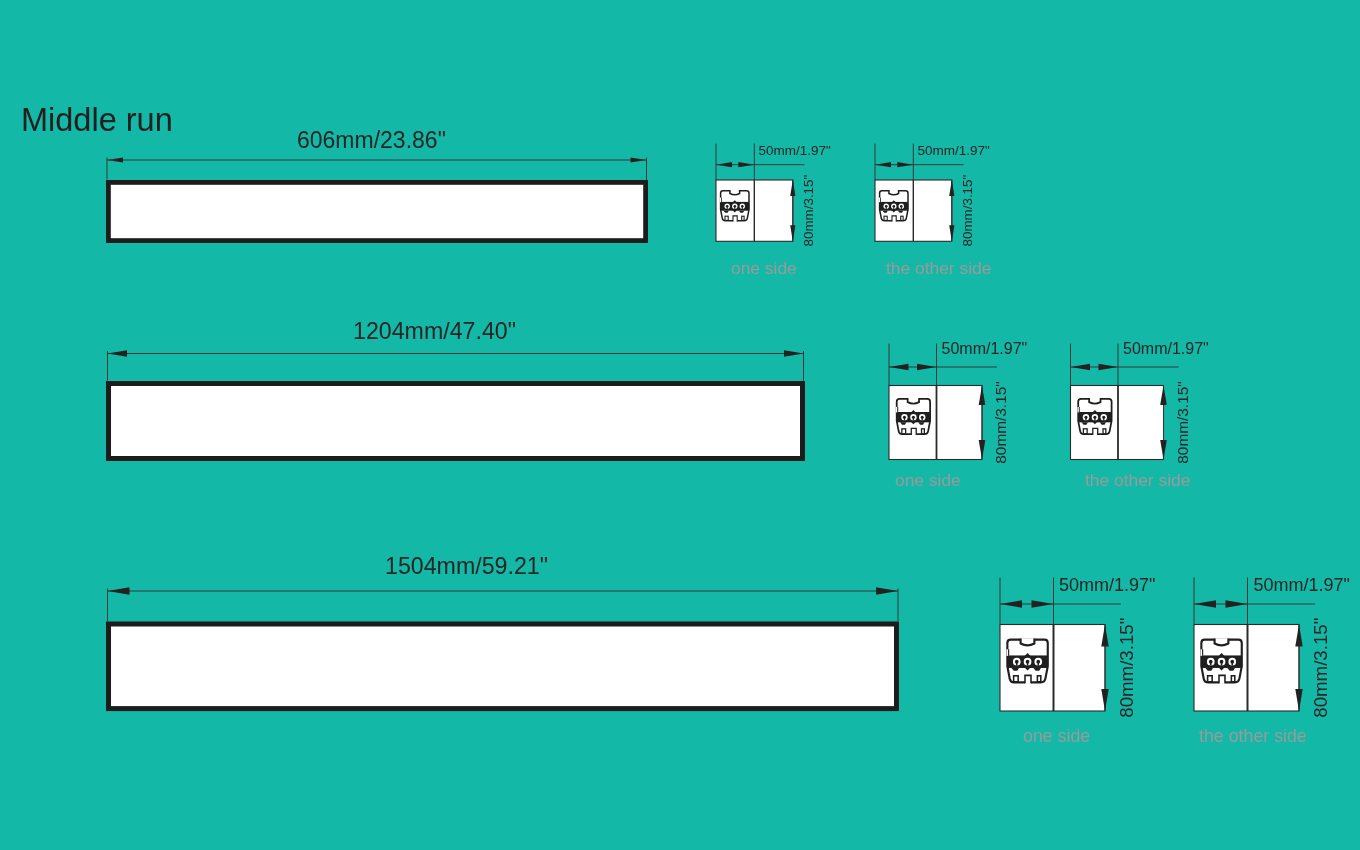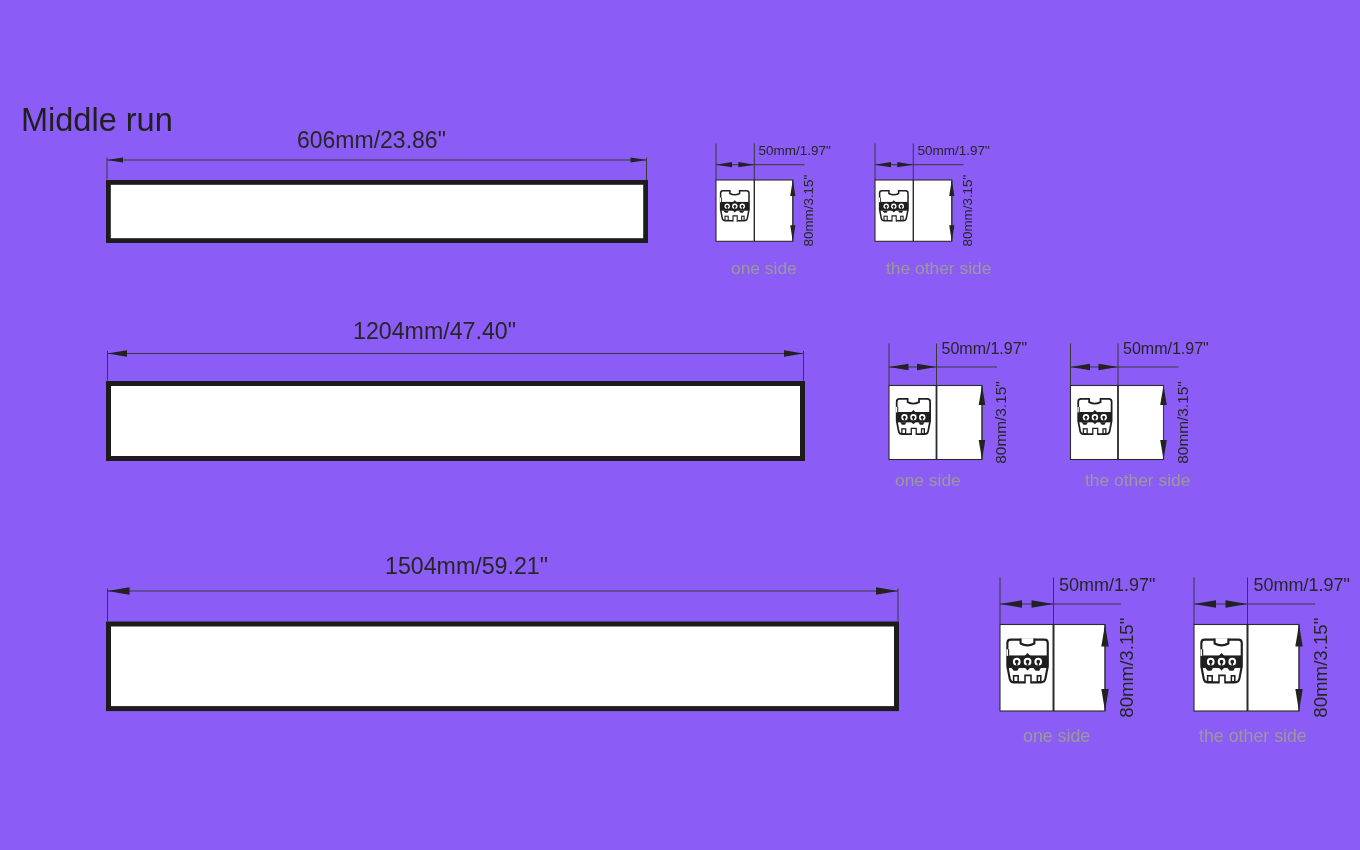--- a/index.html
+++ b/index.html
@@ -1,16 +1,16 @@
 <!DOCTYPE html>
 <html><head>
 <meta charset="utf-8">
 <style>
 html,body{margin:0;padding:0;background:#ffffff;}
-#page{position:relative;width:1360px;height:850px;background:#8b5cf6;overflow:hidden;font-family:"Liberation Sans",sans-serif;}
+#page{position:relative;width:1360px;height:850px;background:#14b8a6;overflow:hidden;font-family:"Liberation Sans",sans-serif;}
 text{font-family:"Liberation Sans",sans-serif;}
 </style>
 </head>
 <body>
 <div id="page">
 <svg width="1360" height="850" viewBox="0 0 1360 850">
 <defs>
 <path id="ah1" d="M0,0 L-16,2.6 L-16,-2.6 Z" fill="#222"></path>
 <path id="ah2" d="M0,0 L-19.5,3.3 L-19.5,-3.3 Z" fill="#222"></path>
 <path id="ah3" d="M0,0 L-22,3.7 L-22,-3.7 Z" fill="#222"></path>

